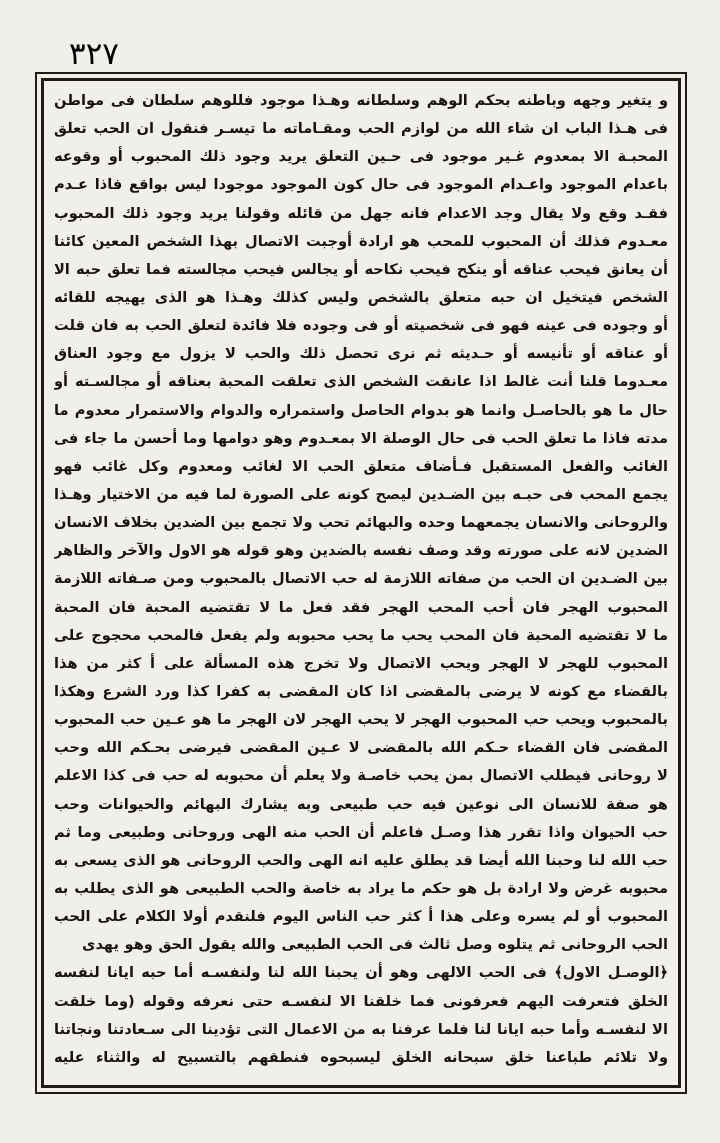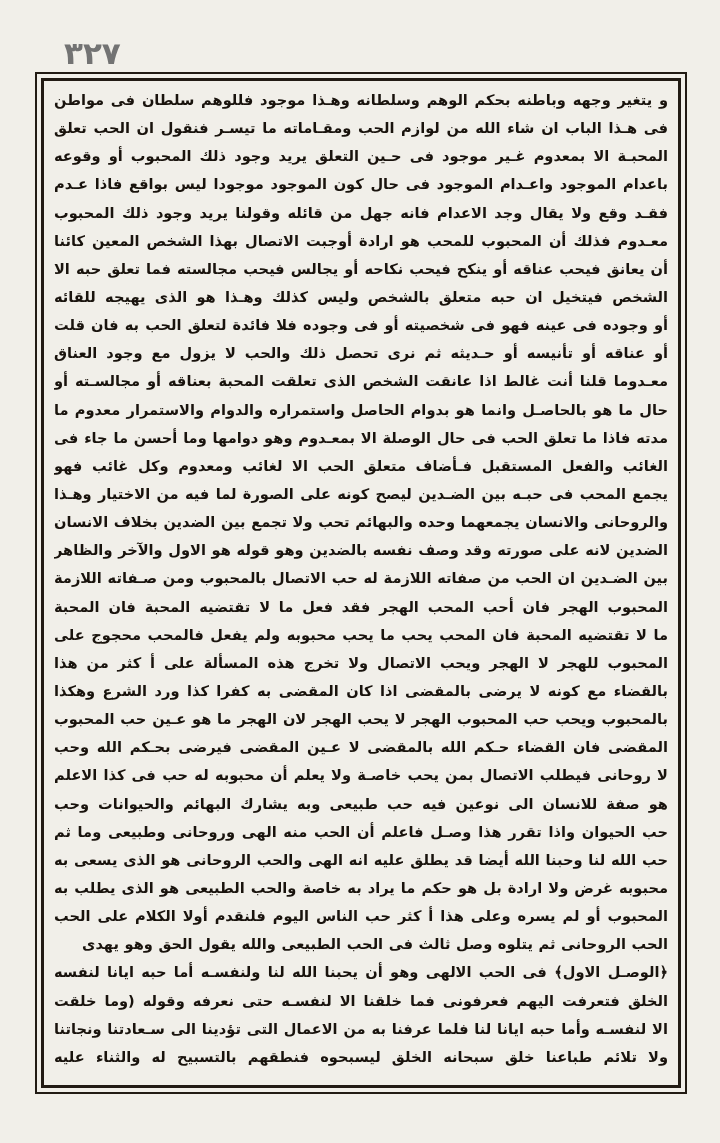--- a/index.html
+++ b/index.html
@@ -13,24 +13,24 @@
     background: #f1efe9;
     font-family: "DejaVu Sans", sans-serif;
     overflow: hidden;
   }
   .page-number {
     position: absolute;
     top: 38px;
     left: 64px;
     width: 60px;
     font-size: 31px;
-    font-weight: bold;
-    color: #737373;
+    font-weight: normal;
+    color: #000000;
     letter-spacing: 1px;
-    text-align: left;
+    text-align: center;
     line-height: 1;
   }
   .frame-outer {
     position: absolute;
     left: 35px;
     top: 72px;
     width: 652px;
     height: 1022px;
     border: 2px solid #221b14;
     box-sizing: border-box;

